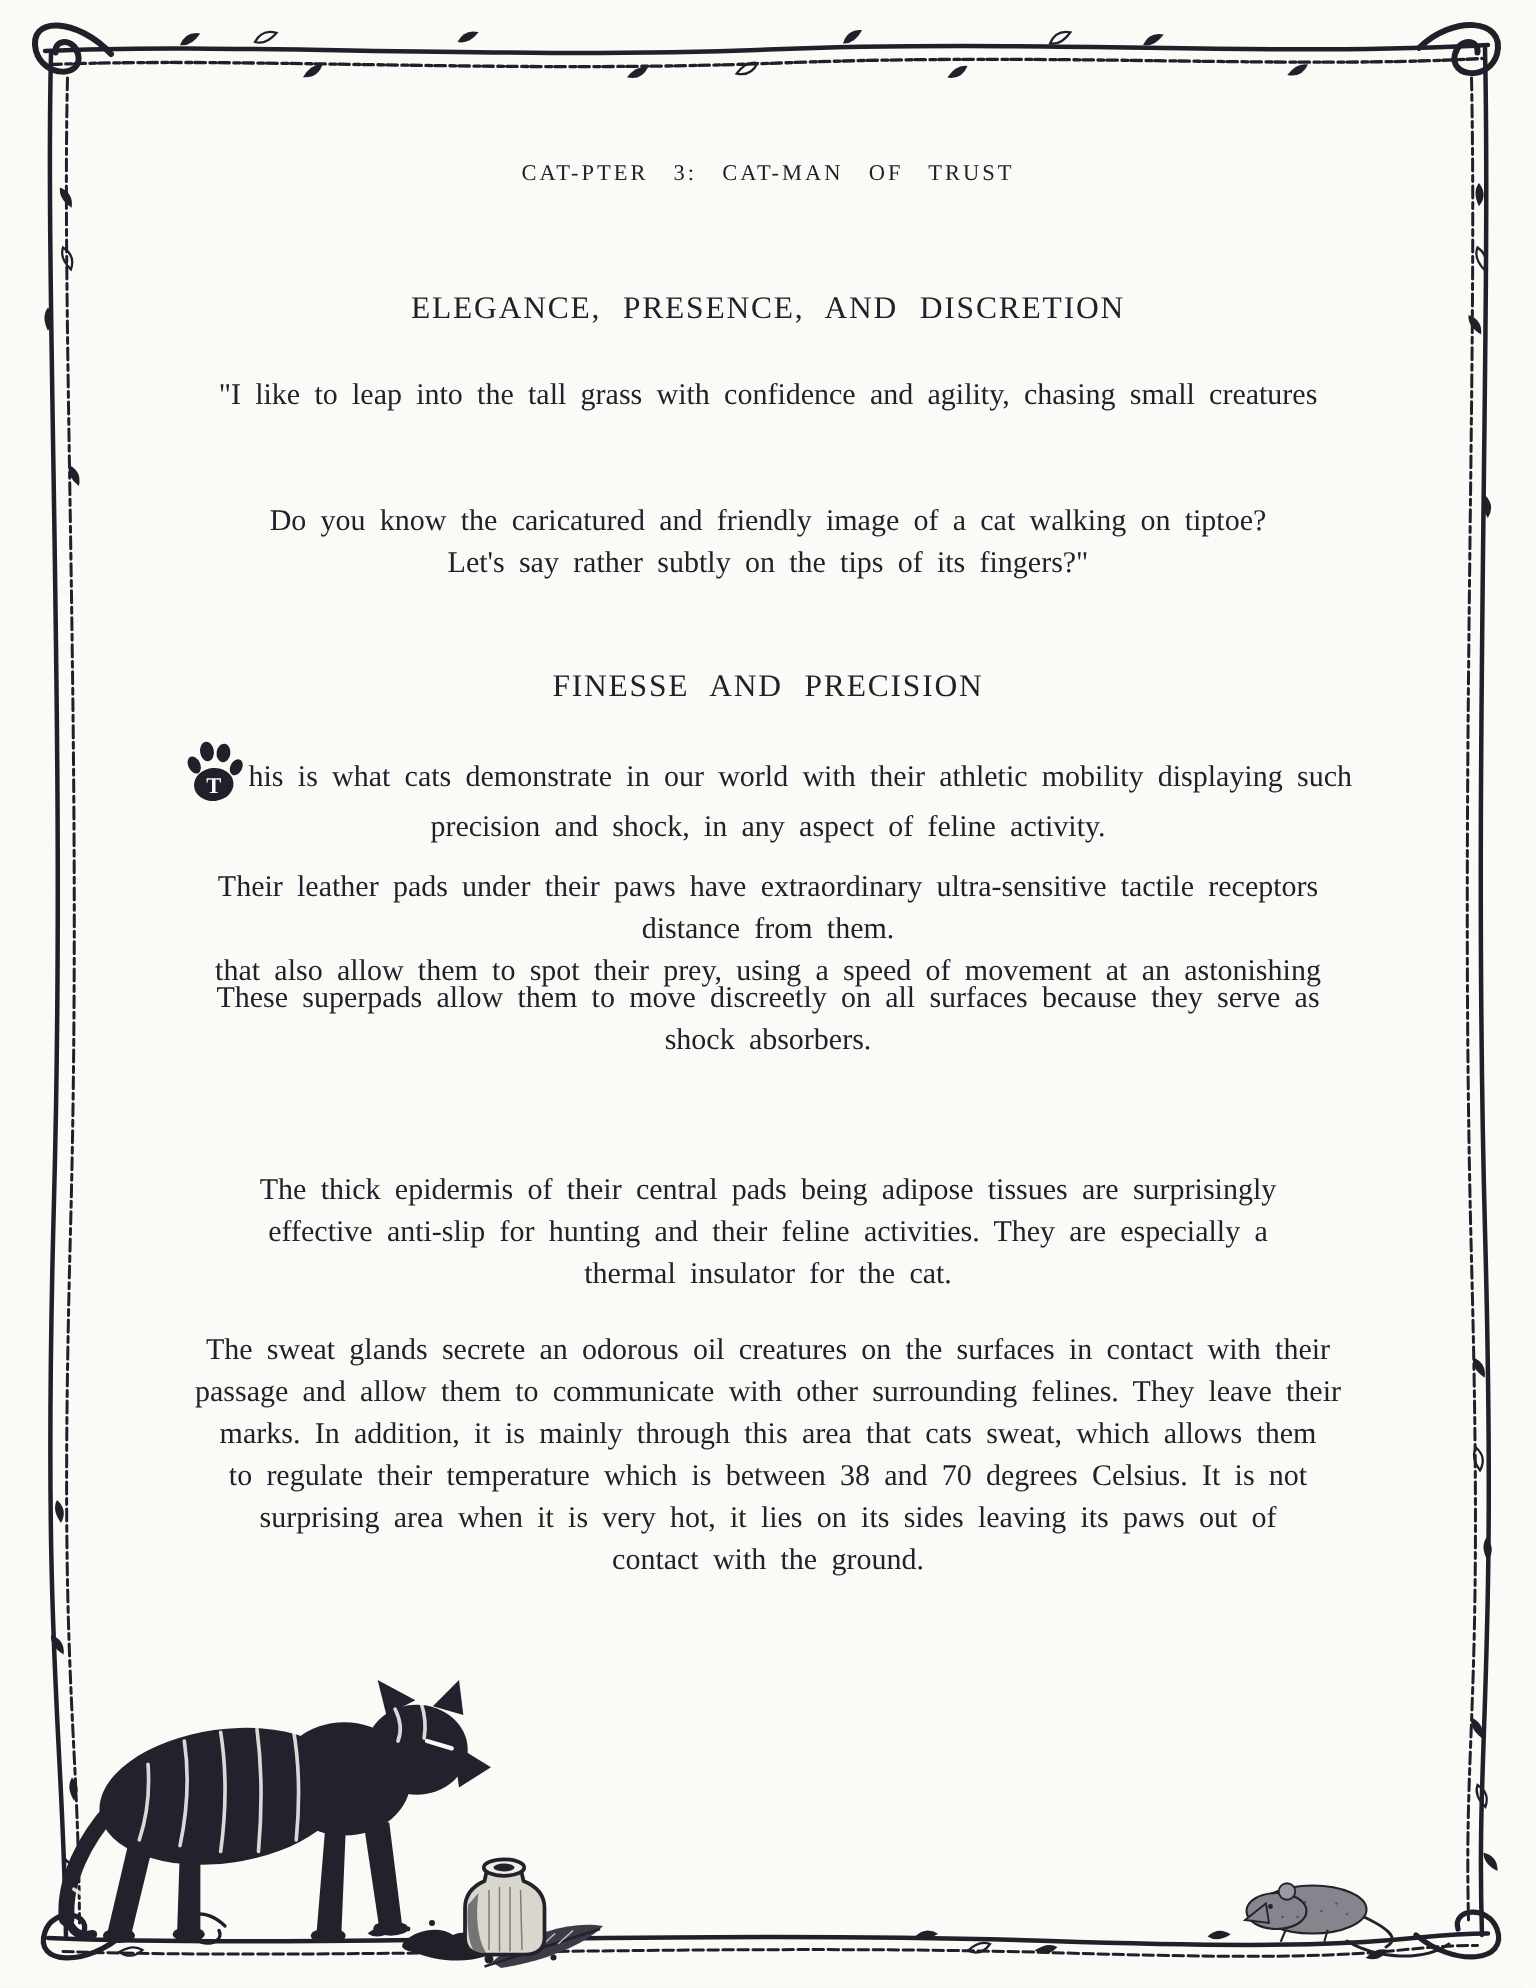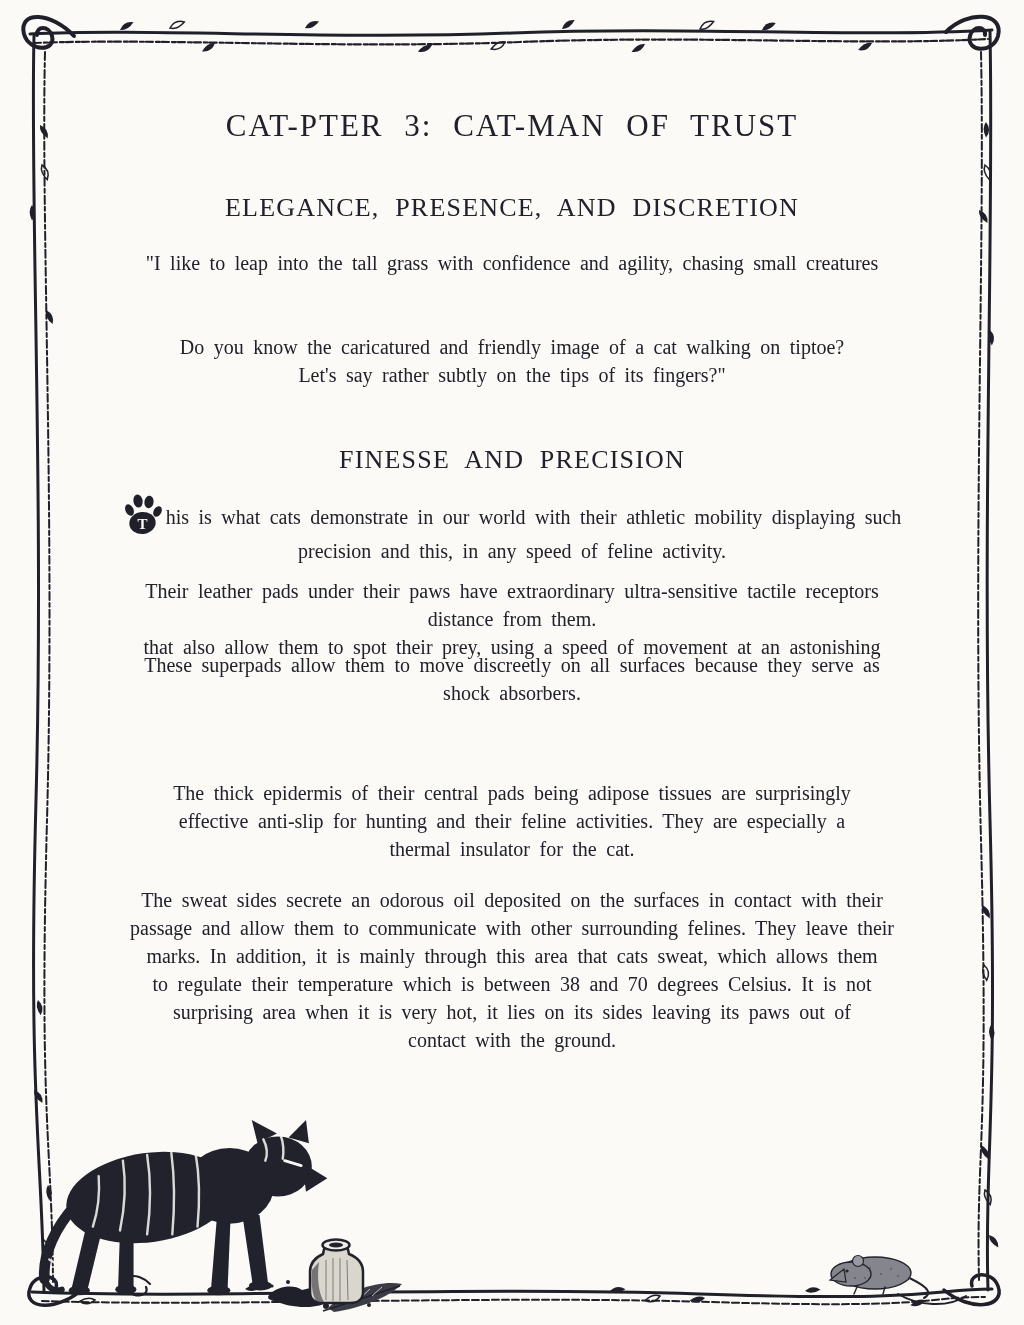--- a/index.html
+++ b/index.html
@@ -12,24 +12,24 @@
     font-family:"Liberation Serif", serif;
     color:#21212b;
     overflow:hidden;
   }
   svg { display:block; }
   .layer { position:absolute; pointer-events:none; }
   .border-layer { left:0; top:0; width:1024px; height:1325px; }
   .block { position:absolute; left:72px; right:72px; text-align:center; }
   .line { white-space:nowrap; }
   .title {
-    font-size:31px; letter-spacing:2px; word-spacing:11px; font-weight:500;
+    font-size:15px; letter-spacing:2px; word-spacing:11px; font-weight:500;
   }
   .heading {
-    font-size:26px; letter-spacing:1.2px; word-spacing:8px;
+    font-size:21px; letter-spacing:1.2px; word-spacing:8px;
   }
   .para { font-size:20px; line-height:28px; word-spacing:4.5px; }
   .pawwrap {
     display:inline-block; width:40px; height:44px;
     vertical-align:-13px; margin-right:3px; position:relative; top:0;
   }
   .pawwrap svg { overflow:visible; }
   .cat-layer   { left:26px;  top:1120px; width:312px; height:186px; }
   .ink-layer   { left:268px; top:1232px; width:184px; height:88px; }
   .mouse-layer { left:795px; top:1248px; width:150px; height:56px; }
@@ -130,42 +130,42 @@
         <g fill="#20202a">
           <ellipse cx="6.5" cy="17" rx="4" ry="6" transform="rotate(-25 6.5 17)"></ellipse>
           <ellipse cx="15" cy="8" rx="4.6" ry="6.6" transform="rotate(-8 15 8)"></ellipse>
           <ellipse cx="26" cy="9" rx="4.6" ry="6.2" transform="rotate(8 26 9)"></ellipse>
           <ellipse cx="34.5" cy="18.5" rx="3.9" ry="5.6" transform="rotate(28 34.5 18.5)"></ellipse>
           <ellipse cx="19.5" cy="30" rx="13.2" ry="11" transform="rotate(-6 19.5 30)"></ellipse>
         </g>
         <text x="19.5" y="35.5" text-anchor="middle" font-size="15" font-weight="bold" fill="#fbfaf6" font-family="Liberation Serif, serif">T</text>
       </svg></span><span>his is what cats demonstrate in our world with their athletic mobility displaying such</span>
     </div>
-    <div class="line">precision and this, in any speed of feline activity.</div>
+    <div class="line">precision and shock, in any aspect of feline activity.</div>
   </div>
 
   <div class="block para" style="top:577px">
     <div class="line">Their leather pads under their paws have extraordinary ultra-sensitive tactile receptors</div>
     <div class="line">distance from them.</div>
     <div class="line">that also allow them to spot their prey, using a speed of movement at an astonishing</div>
   </div>
 
   <div class="block para" style="top:651px">
     <div class="line">These superpads allow them to move discreetly on all surfaces because they serve as</div>
     <div class="line">shock absorbers.</div>
   </div>
 
   <div class="block para" style="top:779px">
     <div class="line">The thick epidermis of their central pads being adipose tissues are surprisingly</div>
     <div class="line">effective anti-slip for hunting and their feline activities. They are especially a</div>
     <div class="line">thermal insulator for the cat.</div>
   </div>
 
   <div class="block para" style="top:886px">
-    <div class="line">The sweat sides secrete an odorous oil deposited on the surfaces in contact with their</div>
+    <div class="line">The sweat glands secrete an odorous oil creatures on the surfaces in contact with their</div>
     <div class="line">passage and allow them to communicate with other surrounding felines. They leave their</div>
     <div class="line">marks. In addition, it is mainly through this area that cats sweat, which allows them</div>
     <div class="line">to regulate their temperature which is between 38 and 70 degrees Celsius. It is not</div>
     <div class="line">surprising area when it is very hot, it lies on its sides leaving its paws out of</div>
     <div class="line">contact with the ground.</div>
   </div>
 
   <svg class="layer cat-layer" viewBox="0 -6 312 192" xmlns="http://www.w3.org/2000/svg">
     <g fill="#22222c">
 

